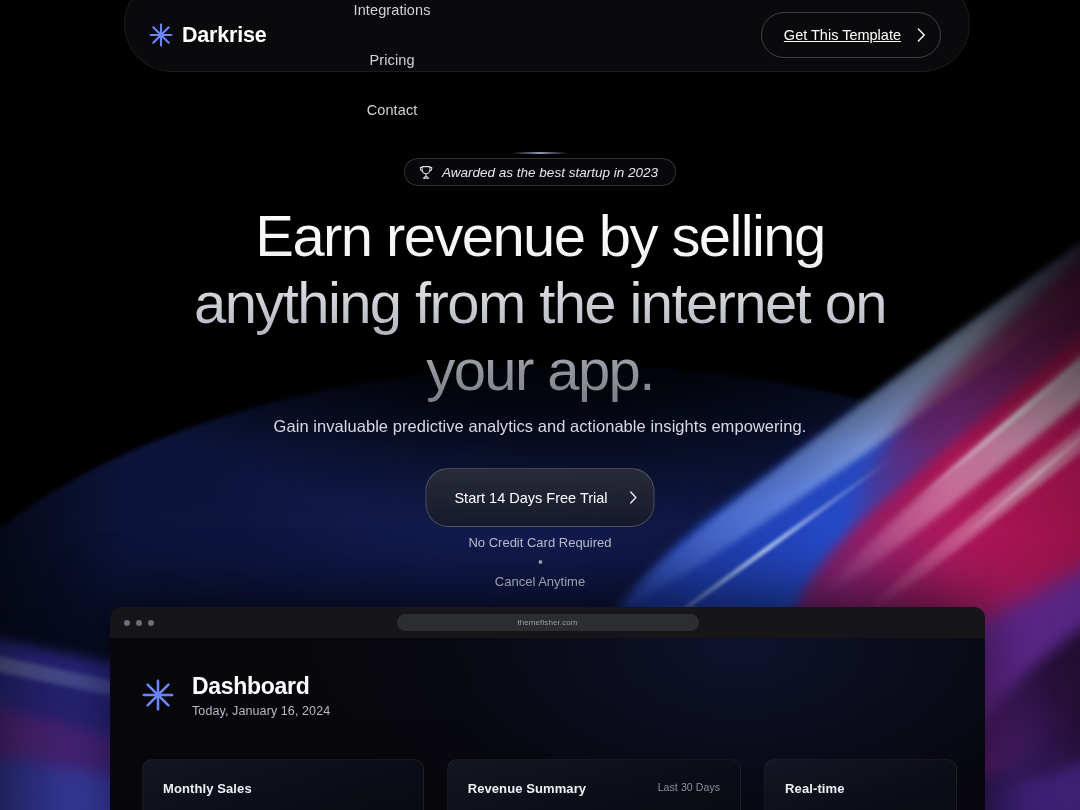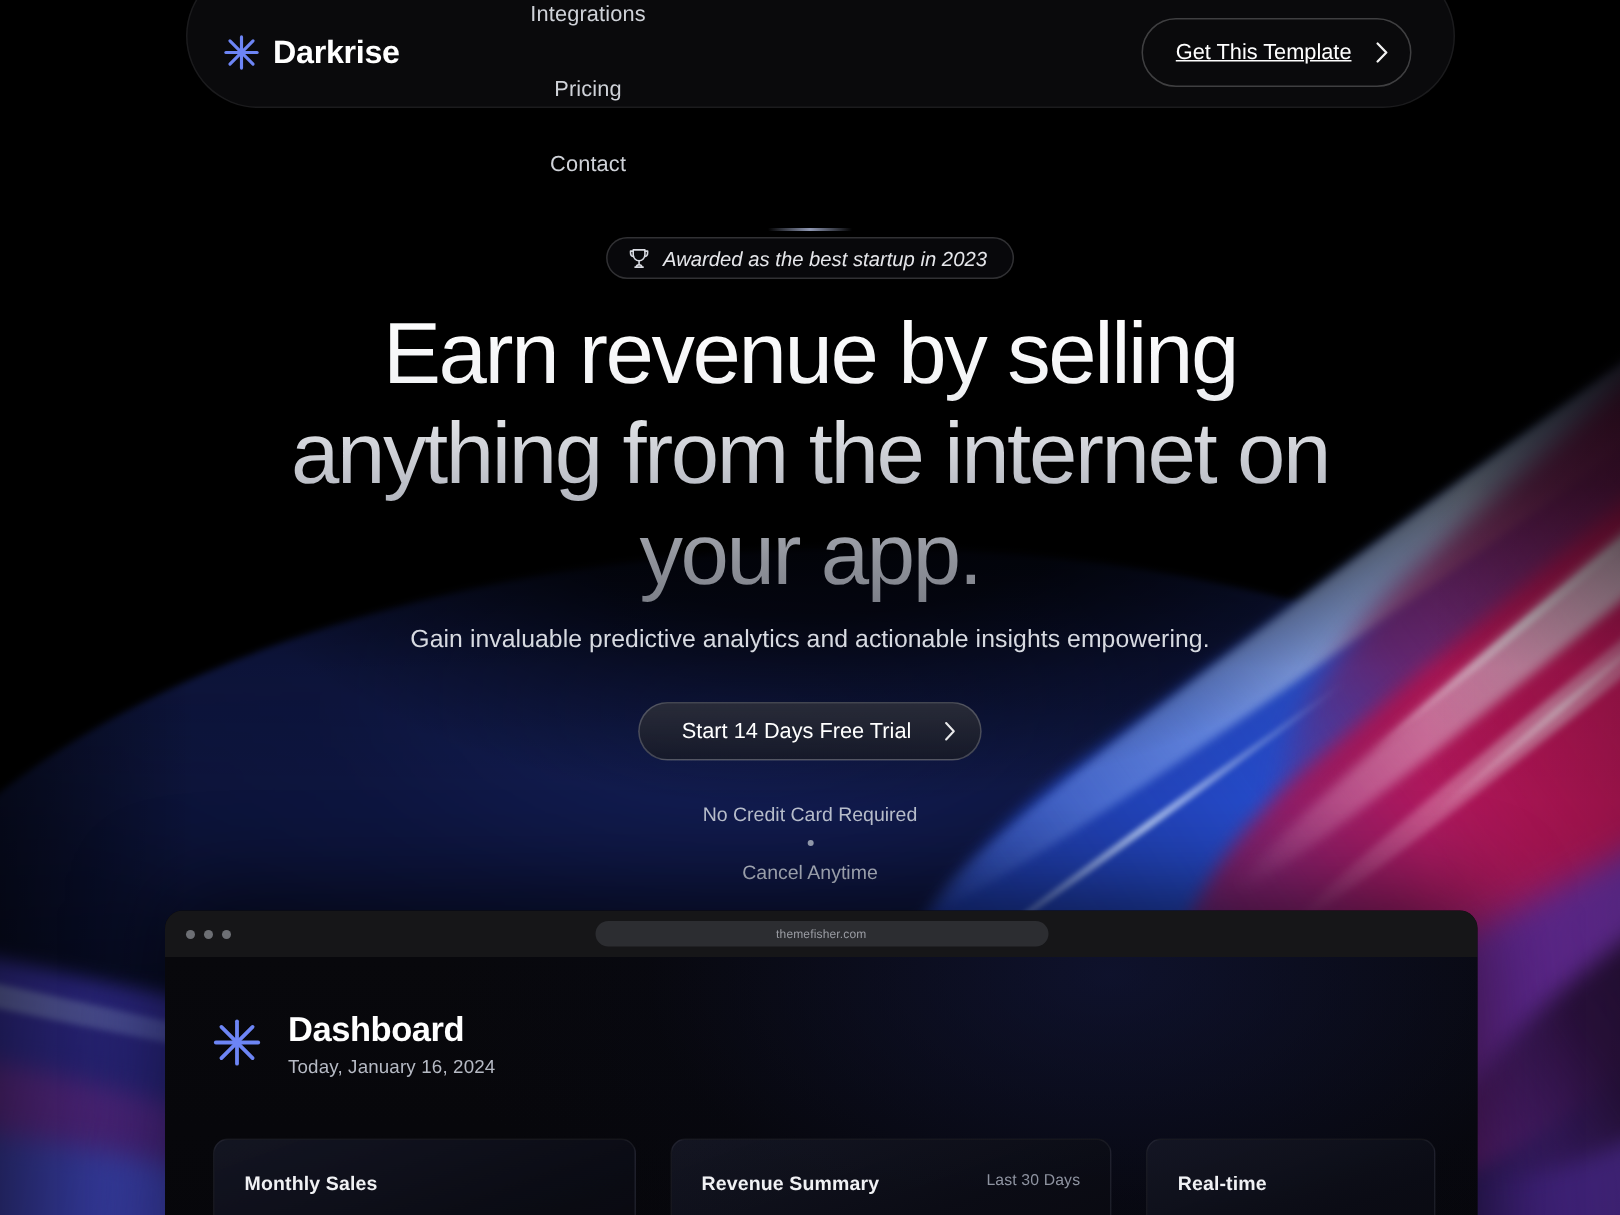--- a/index.html
+++ b/index.html
@@ -247,21 +247,21 @@
     position:absolute; left:50%; top:414px; transform:translateX(-50%);
     width:820px; font-size:16.5px; line-height:24px; color:#d7dae1; letter-spacing:0.05px;
   }
 
   .cta-row {
     position:absolute; left:50%; top:468px; transform:translateX(-50%);
     display:flex; align-items:center; gap:23px;
   }
   .btn {
     display:flex; align-items:center; justify-content:center;
-    height:39px; border-radius:23px;
+    height:59px; border-radius:23px;
     font-size:14.5px; color:#ffffff; cursor:pointer; white-space:nowrap;
     border:1px solid rgba(255,255,255,0.20);
   }
   .btn-primary { padding:0 16px 0 28px; gap:22px;
     background:linear-gradient(180deg, rgba(46,48,58,0.85) 0%, rgba(24,26,34,0.75) 100%); }
   .btn-secondary { padding:0 27px; background:rgba(10,14,40,0.28); }
   .btn-chev { width:8px; height:13px; display:block; opacity:.9; }
 
   .note {
     position:absolute; left:50%; top:535px; transform:translateX(-50%);

